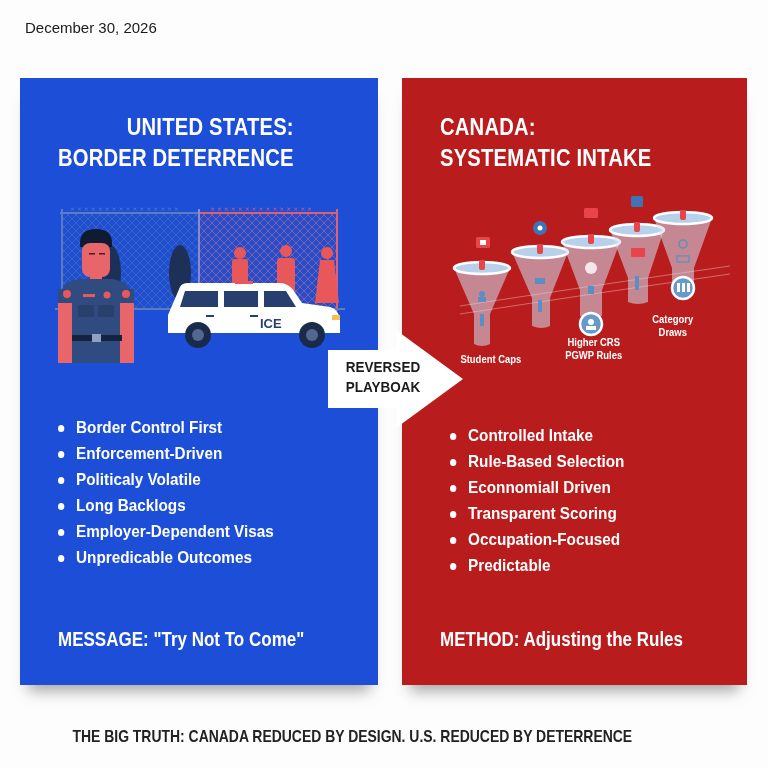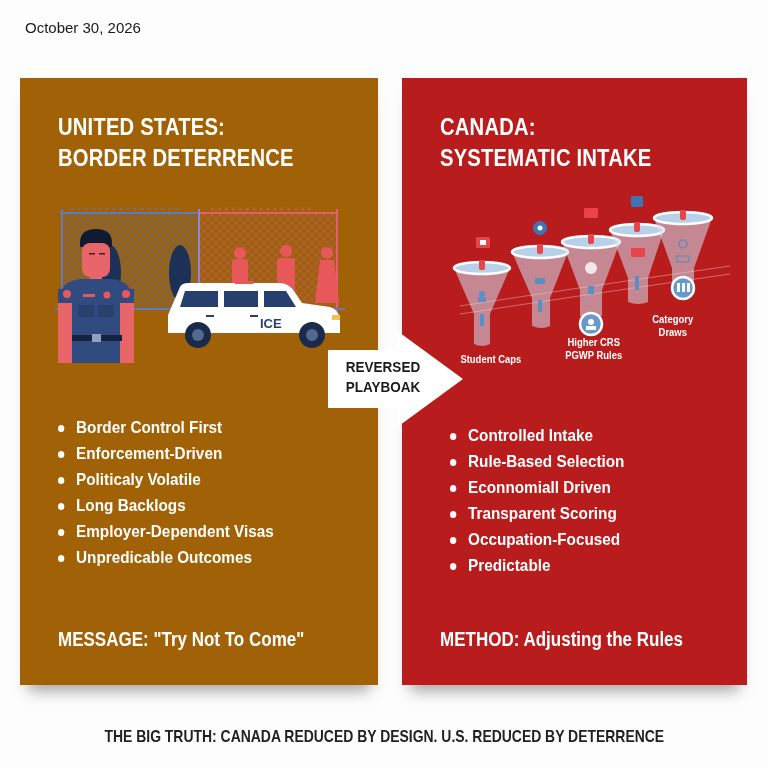--- a/index.html
+++ b/index.html
@@ -1,41 +1,41 @@
 <!DOCTYPE html>
 <html><head>
 <meta charset="utf-8">
 <style>
   html,body{margin:0;padding:0;}
   body{width:768px;height:768px;background:#fdfdfd;position:relative;overflow:hidden;font-family:"Liberation Sans","DejaVu Sans",sans-serif;}
   .date{position:absolute;left:25px;top:19px;font-size:15px;color:#1a1a1a;}
   .panel{position:absolute;top:78px;height:607px;box-shadow:0 14px 14px -8px rgba(0,0,0,0.35);}
-  .panel.us{left:20px;width:358px;background:#a16207;}
+  .panel.us{left:20px;width:358px;background:#1d4ed8;text-align:right;}
   .panel.ca{left:402px;width:345px;background:#b91c1c;}
   .title{position:absolute;left:38px;top:34px;color:#fff;font-weight:bold;font-size:23px;line-height:31px;letter-spacing:0.2px;transform:scaleX(0.88);transform-origin:left top;white-space:nowrap;}
   .panel.ca .title{left:38px;}
   .bullets{position:absolute;list-style:none;margin:0;padding:0;color:#fff;font-weight:bold;font-size:17px;transform:scaleX(0.9);transform-origin:left top;white-space:nowrap;}
   .bullets li{height:26px;line-height:26px;display:flex;align-items:center;}
   .bullets li .dot{width:7px;height:7px;border-radius:50%;background:#fff;margin-right:13px;flex:none;}
   .panel.us .bullets{left:38px;top:337px;}
   .panel.ca .bullets{left:48px;top:345px;}
   .msg{position:absolute;top:550px;color:#fff;font-weight:bold;font-size:20px;transform:scaleX(0.85);transform-origin:left top;white-space:nowrap;}
   .panel.us .msg{left:38px;}
   .panel.ca .msg{left:38px;}
   .illus{position:absolute;}
-  .truth{position:absolute;left:0;width:704px;top:727px;text-align:center;font-weight:bold;font-size:17px;color:#222;padding-left:32px;}
+  .truth{position:absolute;left:0;width:704px;top:727px;text-align:center;font-weight:bold;font-size:17px;color:#222;}
   .truth span{display:inline-block;transform:scaleX(0.82);white-space:nowrap;}
   .arrow{position:absolute;left:328px;top:330px;width:135px;height:98px;}
   .arrow-label{position:absolute;left:338px;top:357px;width:90px;text-align:center;font-weight:bold;font-size:15px;line-height:20px;color:#1b1b1b;transform:scaleX(0.9);}
   .funnel-label{position:absolute;color:#fff;font-weight:bold;font-size:10.5px;line-height:13px;text-align:center;white-space:nowrap;transform:scaleX(0.9);}
 </style>
 </head>
 <body>
 
-<div class="date">October 30, 2026</div>
+<div class="date">December 30, 2026</div>
 
 <div class="panel us">
   <div class="title">
     <div>UNITED STATES:</div>
     <div>BORDER DETERRENCE</div>
   </div>
 
   <svg class="illus" style="left:20px;top:125px;" width="320" height="160" viewBox="0 0 320 160">
     <defs>
       <pattern id="meshBlue" width="8" height="8" patternUnits="userSpaceOnUse">

